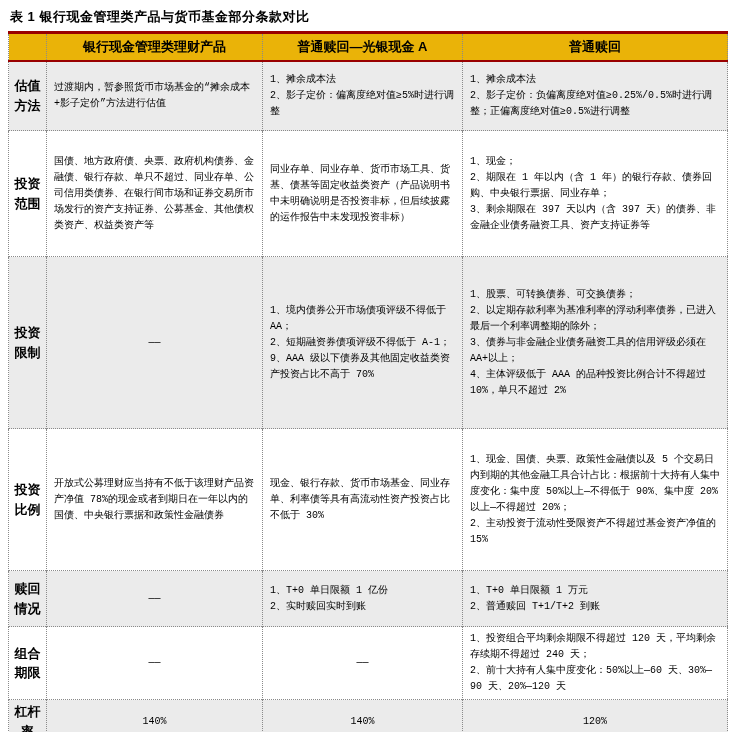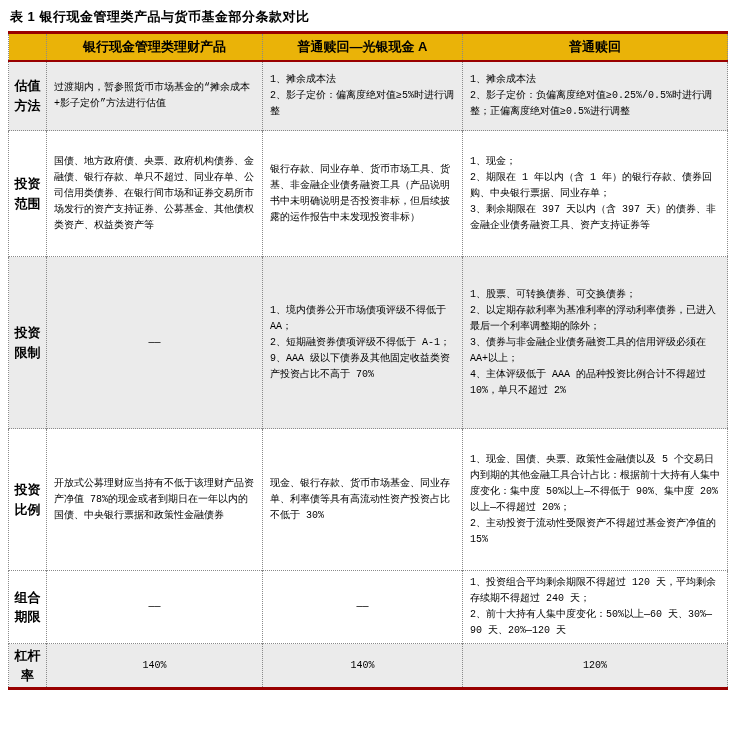--- a/index.html
+++ b/index.html
@@ -52,21 +52,21 @@
         <td>过渡期内，暂参照货币市场基金的“摊余成本+影子定价”方法进行估值</td>
         <td>1、摊余成本法
 2、影子定价：偏离度绝对值≥5%时进行调整</td>
         <td>1、摊余成本法
 2、影子定价：负偏离度绝对值≥0.25%/0.5%时进行调整；正偏离度绝对值≥0.5%进行调整</td>
       </tr>
       <tr class="r2">
         <th class="rowlabel">投资
 范围</th>
         <td>国债、地方政府债、央票、政府机构债券、金融债、银行存款、单只不超过、同业存单、公司信用类债券、在银行间市场和证券交易所市场发行的资产支持证券、公募基金、其他债权类资产、权益类资产等</td>
-        <td>银行存款、同业存单、货币市场工具、货基、非金融企业债务融资工具（产品说明书中未明确说明是否投资非标，但后续披露的运作报告中未发现投资非标）</td>
+        <td>同业存单、同业存单、货币市场工具、货基、债基等固定收益类资产（产品说明书中未明确说明是否投资非标，但后续披露的运作报告中未发现投资非标）</td>
         <td>1、现金；
 2、期限在 1 年以内（含 1 年）的银行存款、债券回购、中央银行票据、同业存单；
 3、剩余期限在 397 天以内（含 397 天）的债券、非金融企业债务融资工具、资产支持证券等</td>
       </tr>
       <tr class="shade r3">
         <th class="rowlabel">投资
 限制</th>
         <td class="center">——</td>
         <td>1、境内债券公开市场债项评级不得低于 AA；
 2、短期融资券债项评级不得低于 A-1；
@@ -77,20 +77,29 @@
 4、主体评级低于 AAA 的品种投资比例合计不得超过 10%，单只不超过 2%</td>
       </tr>
       <tr class="r4">
         <th class="rowlabel">投资
 比例</th>
         <td>开放式公募理财应当持有不低于该理财产品资产净值 78%的现金或者到期日在一年以内的国债、中央银行票据和政策性金融债券</td>
         <td>现金、银行存款、货币市场基金、同业存单、利率债等具有高流动性资产投资占比不低于 30%</td>
         <td>1、现金、国债、央票、政策性金融债以及 5 个交易日内到期的其他金融工具合计占比：根据前十大持有人集中度变化：集中度 50%以上—不得低于 90%、集中度 20%以上—不得超过 20%；
 2、主动投资于流动性受限资产不得超过基金资产净值的 15%</td>
       </tr>
+      <tr class="shade r5">
+        <th class="rowlabel">赎回
+情况</th>
+        <td class="center">——</td>
+        <td>1、T+0 单日限额 1 亿份
+2、实时赎回实时到账</td>
+        <td>1、T+0 单日限额 1 万元
+2、普通赎回 T+1/T+2 到账</td>
+      </tr>
       <tr class="r6">
         <th class="rowlabel">组合
 期限</th>
         <td class="center">——</td>
         <td class="center">——</td>
         <td>1、投资组合平均剩余期限不得超过 120 天，平均剩余存续期不得超过 240 天；
 2、前十大持有人集中度变化：50%以上—60 天、30%—90 天、20%—120 天</td>
       </tr>
       <tr class="shade r7">
         <th class="rowlabel">杠杆

